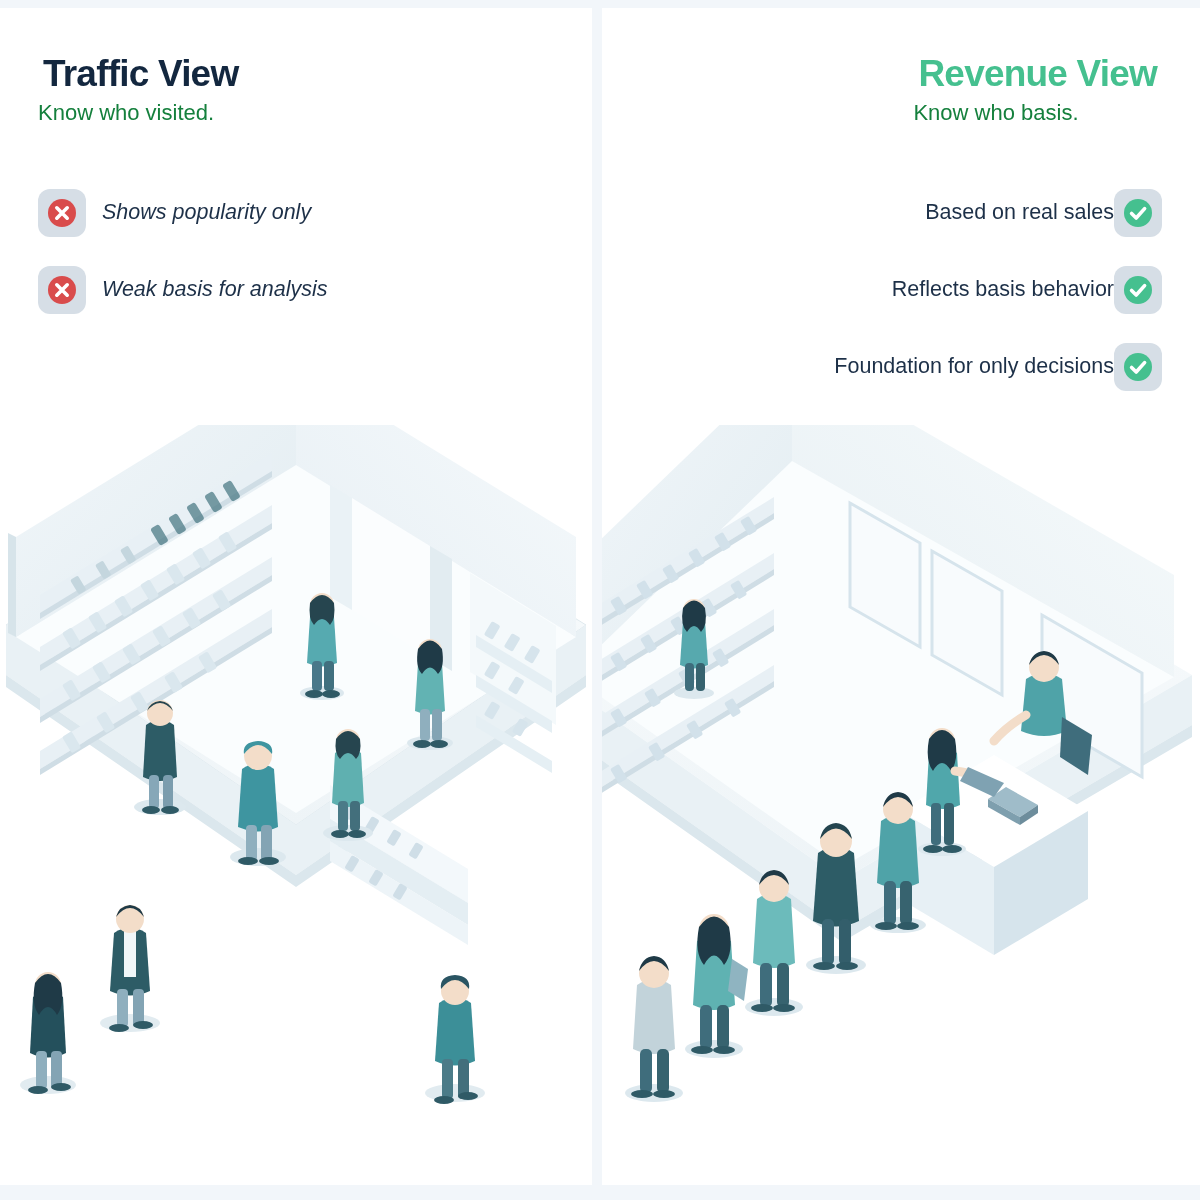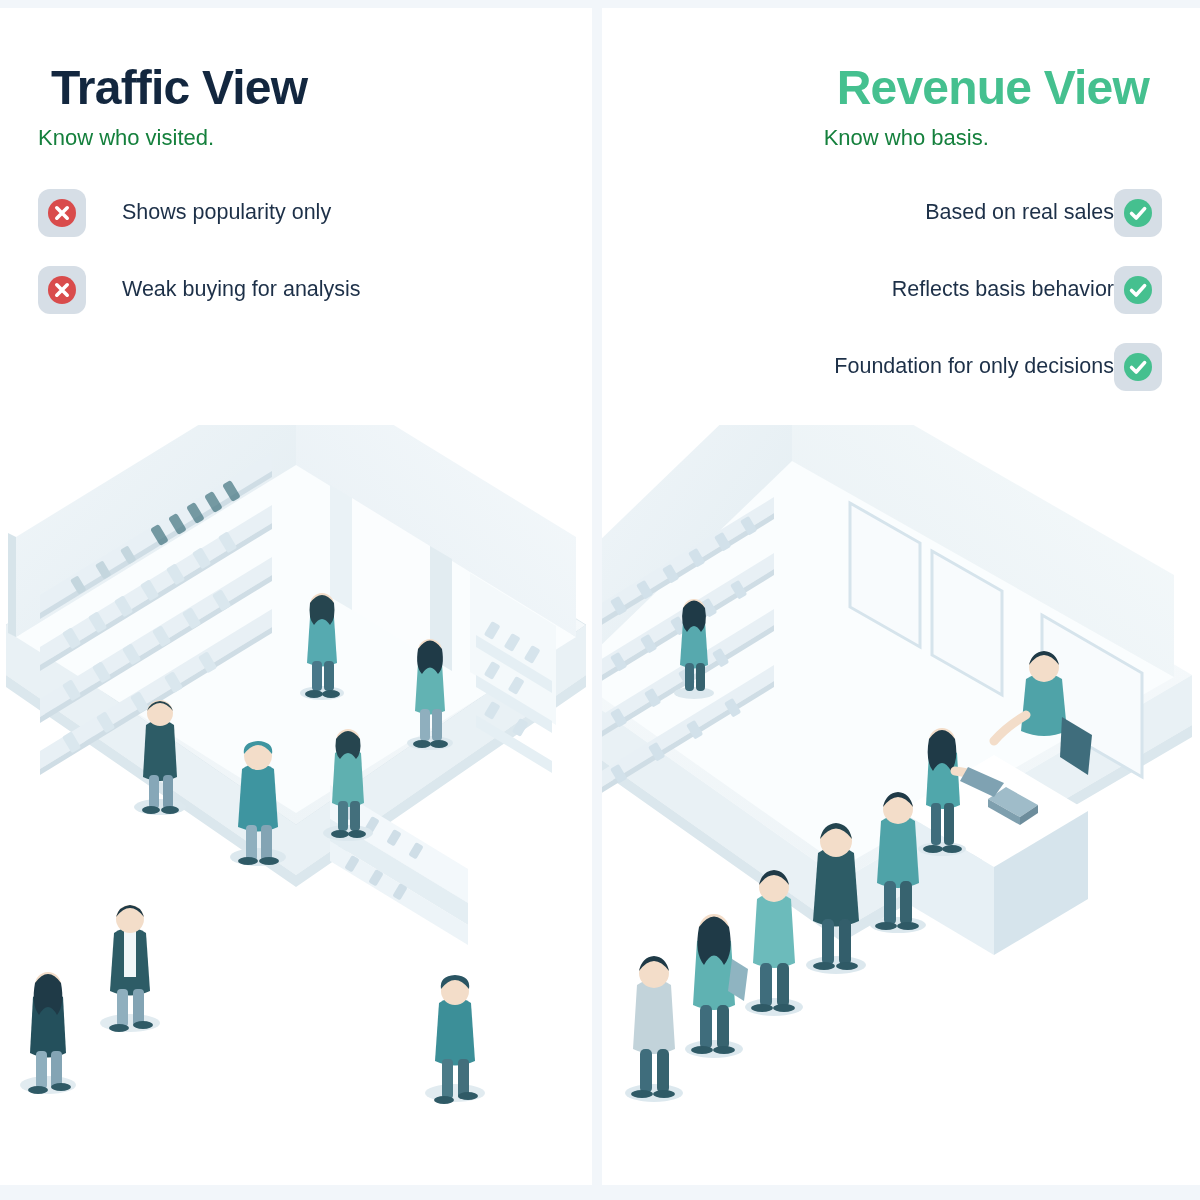--- a/index.html
+++ b/index.html
@@ -35,25 +35,25 @@
 
   
   .head {
     position: absolute;
     top: 42px;
   }
   .head-left  { left: 38px;  text-align: left; }
   .head-right { right: 38px; text-align: left; }
 
   .title {
-    font-size: 48px;
+    font-size: 37px;
     font-weight: 700;
     letter-spacing: -0.8px;
     line-height: 1.04;
-    margin: 13px;
+    margin: 5px;
     white-space: nowrap;
   }
   .title-traffic { color: #13273f; }
   .title-revenue { color: #45c08f; }
 
   .subtitle {
     font-size: 22px;
     font-weight: 400;
     color: #15803d;
     margin: 8px 0 0 0;
@@ -91,21 +91,21 @@
     justify-content: center;
   }
   .badge svg { display: block; }
 
   .bullet-label {
     font-size: 21.5px;
     color: #1d3048;
     line-height: 1;
     white-space: nowrap;
   }
-  .bullets-left  .bullet-label { margin-left: 36px; }
+  .bullets-left  .bullet-label { margin-left: 16px; font-style: italic; }
   .bullets-right .bullet-label { }
 
   
   .illo {
     position: absolute;
     left: 0;
     bottom: 0;
     width: 100%;
     height: 760px;
   }
@@ -136,21 +136,21 @@
       </div>
 
 
       <div class="bullet-row">
         <span class="badge">
           <svg width="30" height="30" viewBox="0 0 30 30">
             <circle cx="15" cy="15" r="14" fill="#d94c4c"></circle>
             <path d="M9.8 9.8 L20.2 20.2 M20.2 9.8 L9.8 20.2" stroke="#ffffff" stroke-width="3.6" stroke-linecap="round"></path>
           </svg>
         </span>
-        <span class="bullet-label">Weak buying for analysis</span>
+        <span class="bullet-label">Weak basis for analysis</span>
       </div>
 
     </div>
 
     <div class="illo">
       <svg viewBox="0 0 592 760" preserveAspectRatio="xMidYMax meet">
         <defs>
           <linearGradient id="floorL" x1="0" y1="0" x2="0" y2="1">
             <stop offset="0" stop-color="#fbfdfe"></stop>
             <stop offset="1" stop-color="#eef4f7"></stop>

